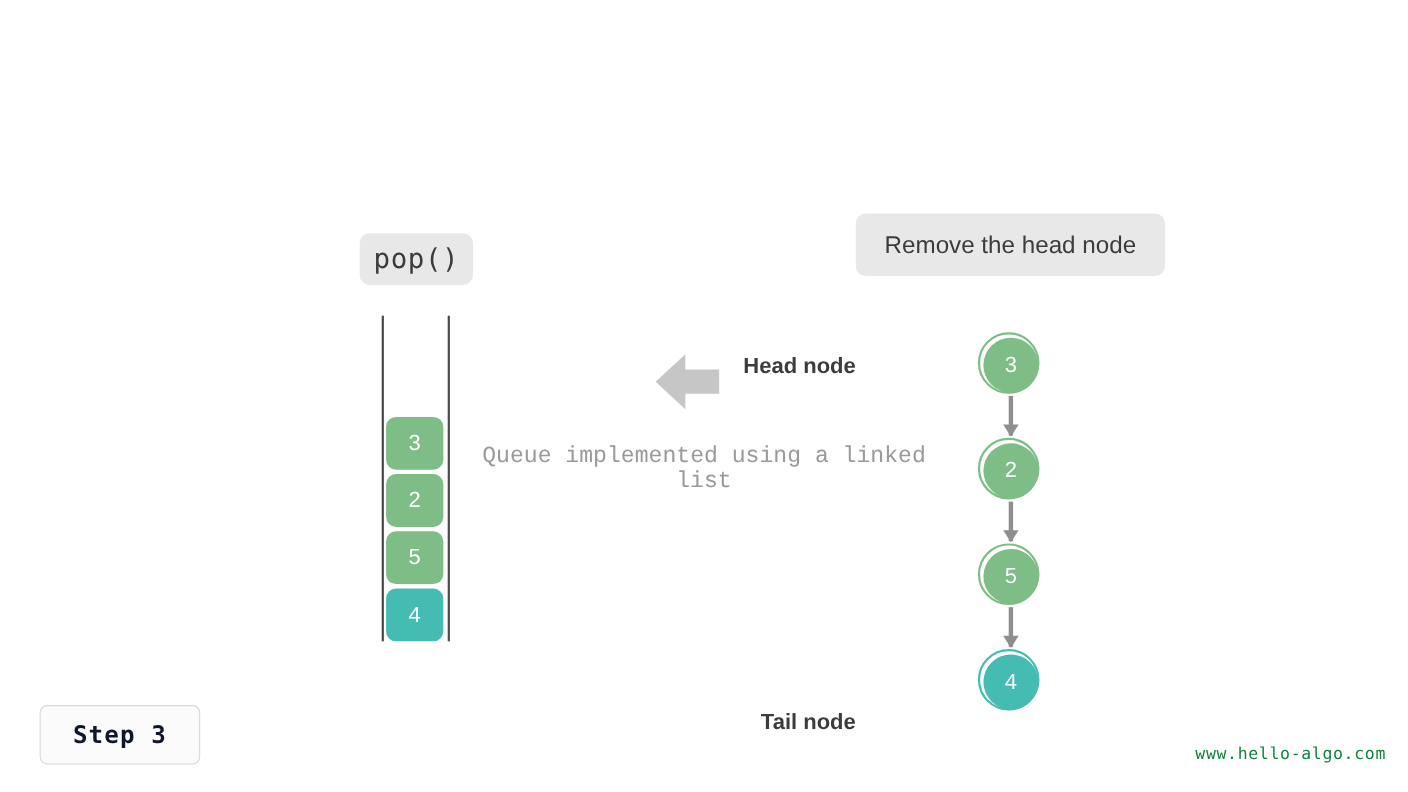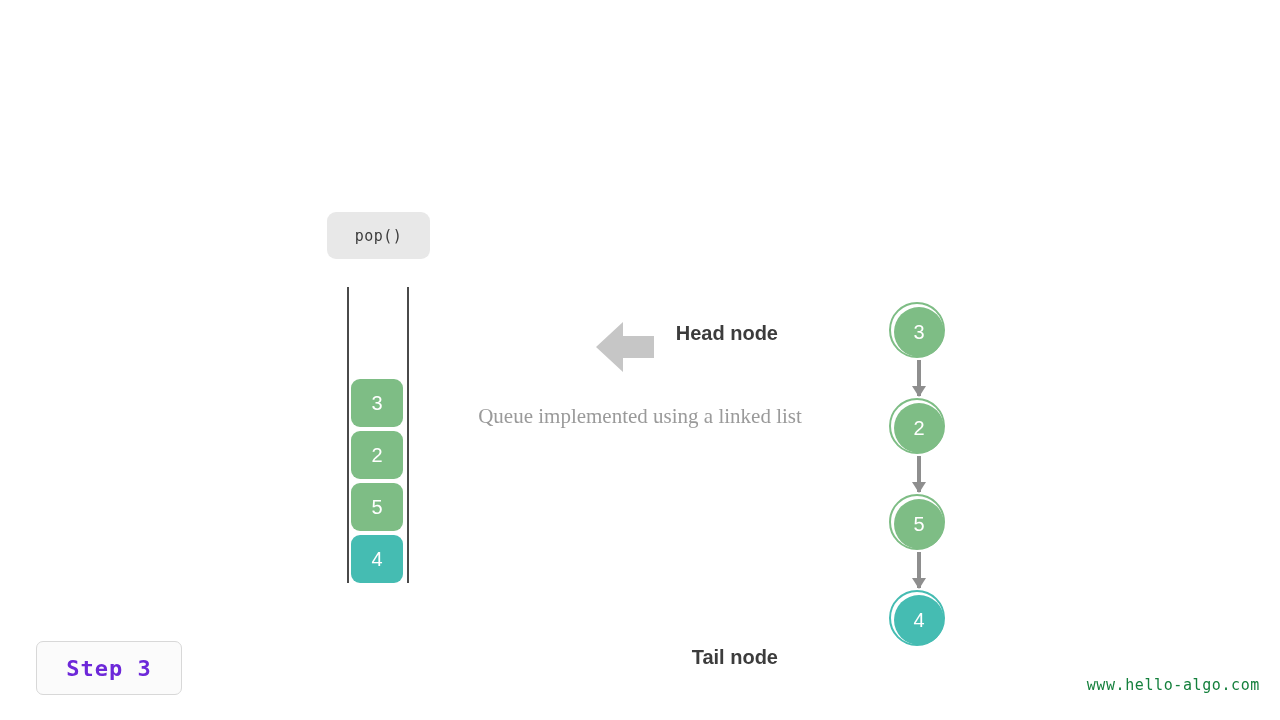--- a/index.html
+++ b/index.html
@@ -29,21 +29,21 @@
     background: #e8e8e8;
     border-radius: 9px;
     display: flex;
     align-items: center;
     justify-content: center;
     color: #3c3c3c;
     white-space: nowrap;
   }
   .chip-mono {
     font-family: "DejaVu Sans Mono", "Liberation Mono", monospace;
-    font-size: 15px;
+    font-size: 25px;
     letter-spacing: 0.5px;
   }
   .chip-sans {
     font-family: "Liberation Sans", sans-serif;
     font-size: 22px;
   }
 
   #pop-chip {
     left: 327px;
     top: 212px;
@@ -107,21 +107,21 @@
     height: 54px;
   }
   #caption-text {
     position: absolute;
     left: 420px;
     top: 404px;
     width: 440px;
     text-align: center;
     font-size: 21px;
     color: #9a9a9a;
-    font-family: Liberation Serif, serif;
+    font-family: Liberation Mono, monospace;
   }
 
   
   #linked-list {
     position: absolute;
     left: 740px;
     top: 290px;
     width: 260px;
     height: 370px;
   }
@@ -196,21 +196,21 @@
     left: 36px;
     top: 641px;
     width: 144px;
     height: 52px;
     border: 1px solid #d8d8d8;
     border-radius: 7px;
     background: #fbfbfb;
     display: flex;
     align-items: center;
     justify-content: center;
-    color: #6d28d9;
+    color: #0f172a;
     font-size: 22px;
     font-weight: bold;
     letter-spacing: 1px;
     font-family: "DejaVu Sans Mono", "Liberation Mono", monospace;
   }
 
   
   #watermark {
     position: absolute;
     right: 20px;
@@ -221,20 +221,21 @@
     font-family: "DejaVu Sans Mono", "Liberation Mono", monospace;
   }
 </style>
 </head>
 <body>
 
 <div class="stage">
 
   <div class="chip chip-mono" id="pop-chip">pop()</div>
 
+  <div class="chip chip-sans" id="op-desc-chip">Remove the head node</div>
 
   <div id="queue-column">
     <div class="rail rail-left"></div>
     <div class="rail rail-right"></div>
     <div class="queue-boxes" id="queue-boxes">
         <div class="qbox green" style="background: rgb(126, 189, 133);">
           <span>3</span>
         </div>
         <div class="qbox green" style="background: rgb(126, 189, 133);">
           <span>2</span>

